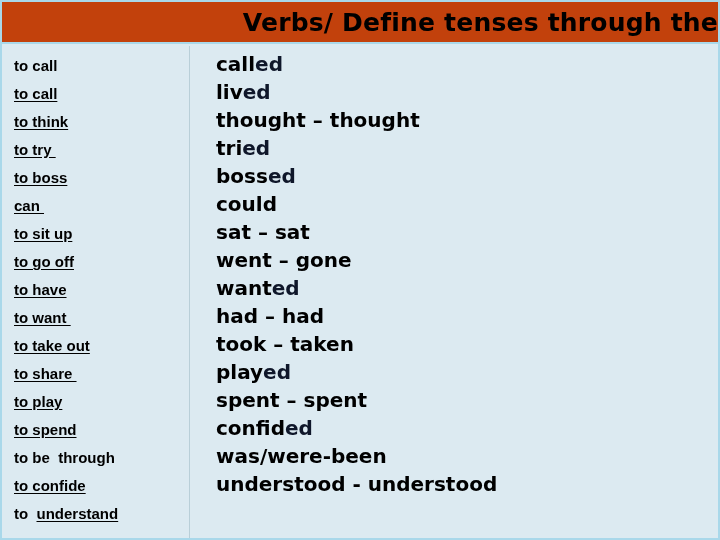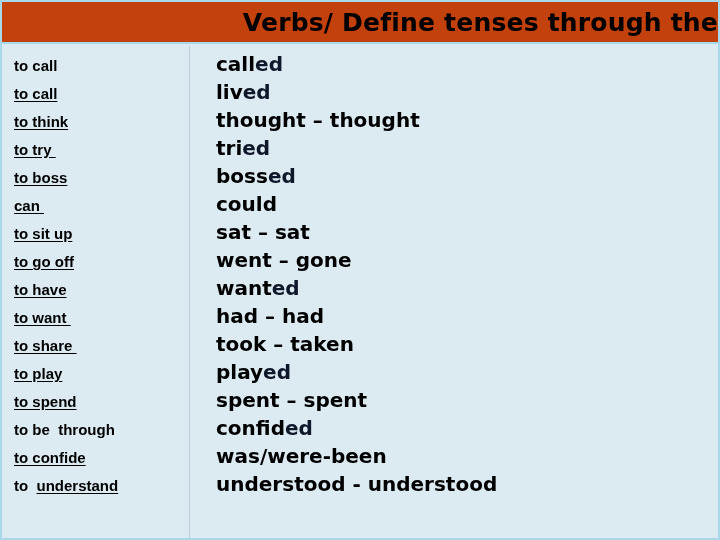--- a/index.html
+++ b/index.html
@@ -133,20 +133,21 @@
         <div class="row-left"><span>to call</span></div>
         <div class="row-left"><span class="u">to call</span></div>
         <div class="row-left"><span class="u">to think</span></div>
         <div class="row-left"><span class="u">to try </span></div>
         <div class="row-left"><span class="u">to boss</span></div>
         <div class="row-left"><span class="u">can </span></div>
         <div class="row-left"><span class="u">to sit up</span></div>
         <div class="row-left"><span class="u">to go off</span></div>
         <div class="row-left"><span class="u">to have</span></div>
         <div class="row-left"><span class="u">to want </span></div>
+        <div class="row-left"><span class="u">to take out</span></div>
         <div class="row-left"><span class="u">to share </span></div>
         <div class="row-left"><span class="u">to play</span></div>
         <div class="row-left"><span class="u">to spend</span></div>
         <div class="row-left"><span>to be  through</span></div>
         <div class="row-left"><span class="u">to confide</span></div>
         <div class="row-left"><span>to  </span><span class="u">understand</span></div>
       </div>
     <div id="col-right">
         <div class="row-right"><span class="stem">call</span><span class="suffix">ed</span></div>
         <div class="row-right"><span class="stem">liv</span><span class="suffix">ed</span></div>

